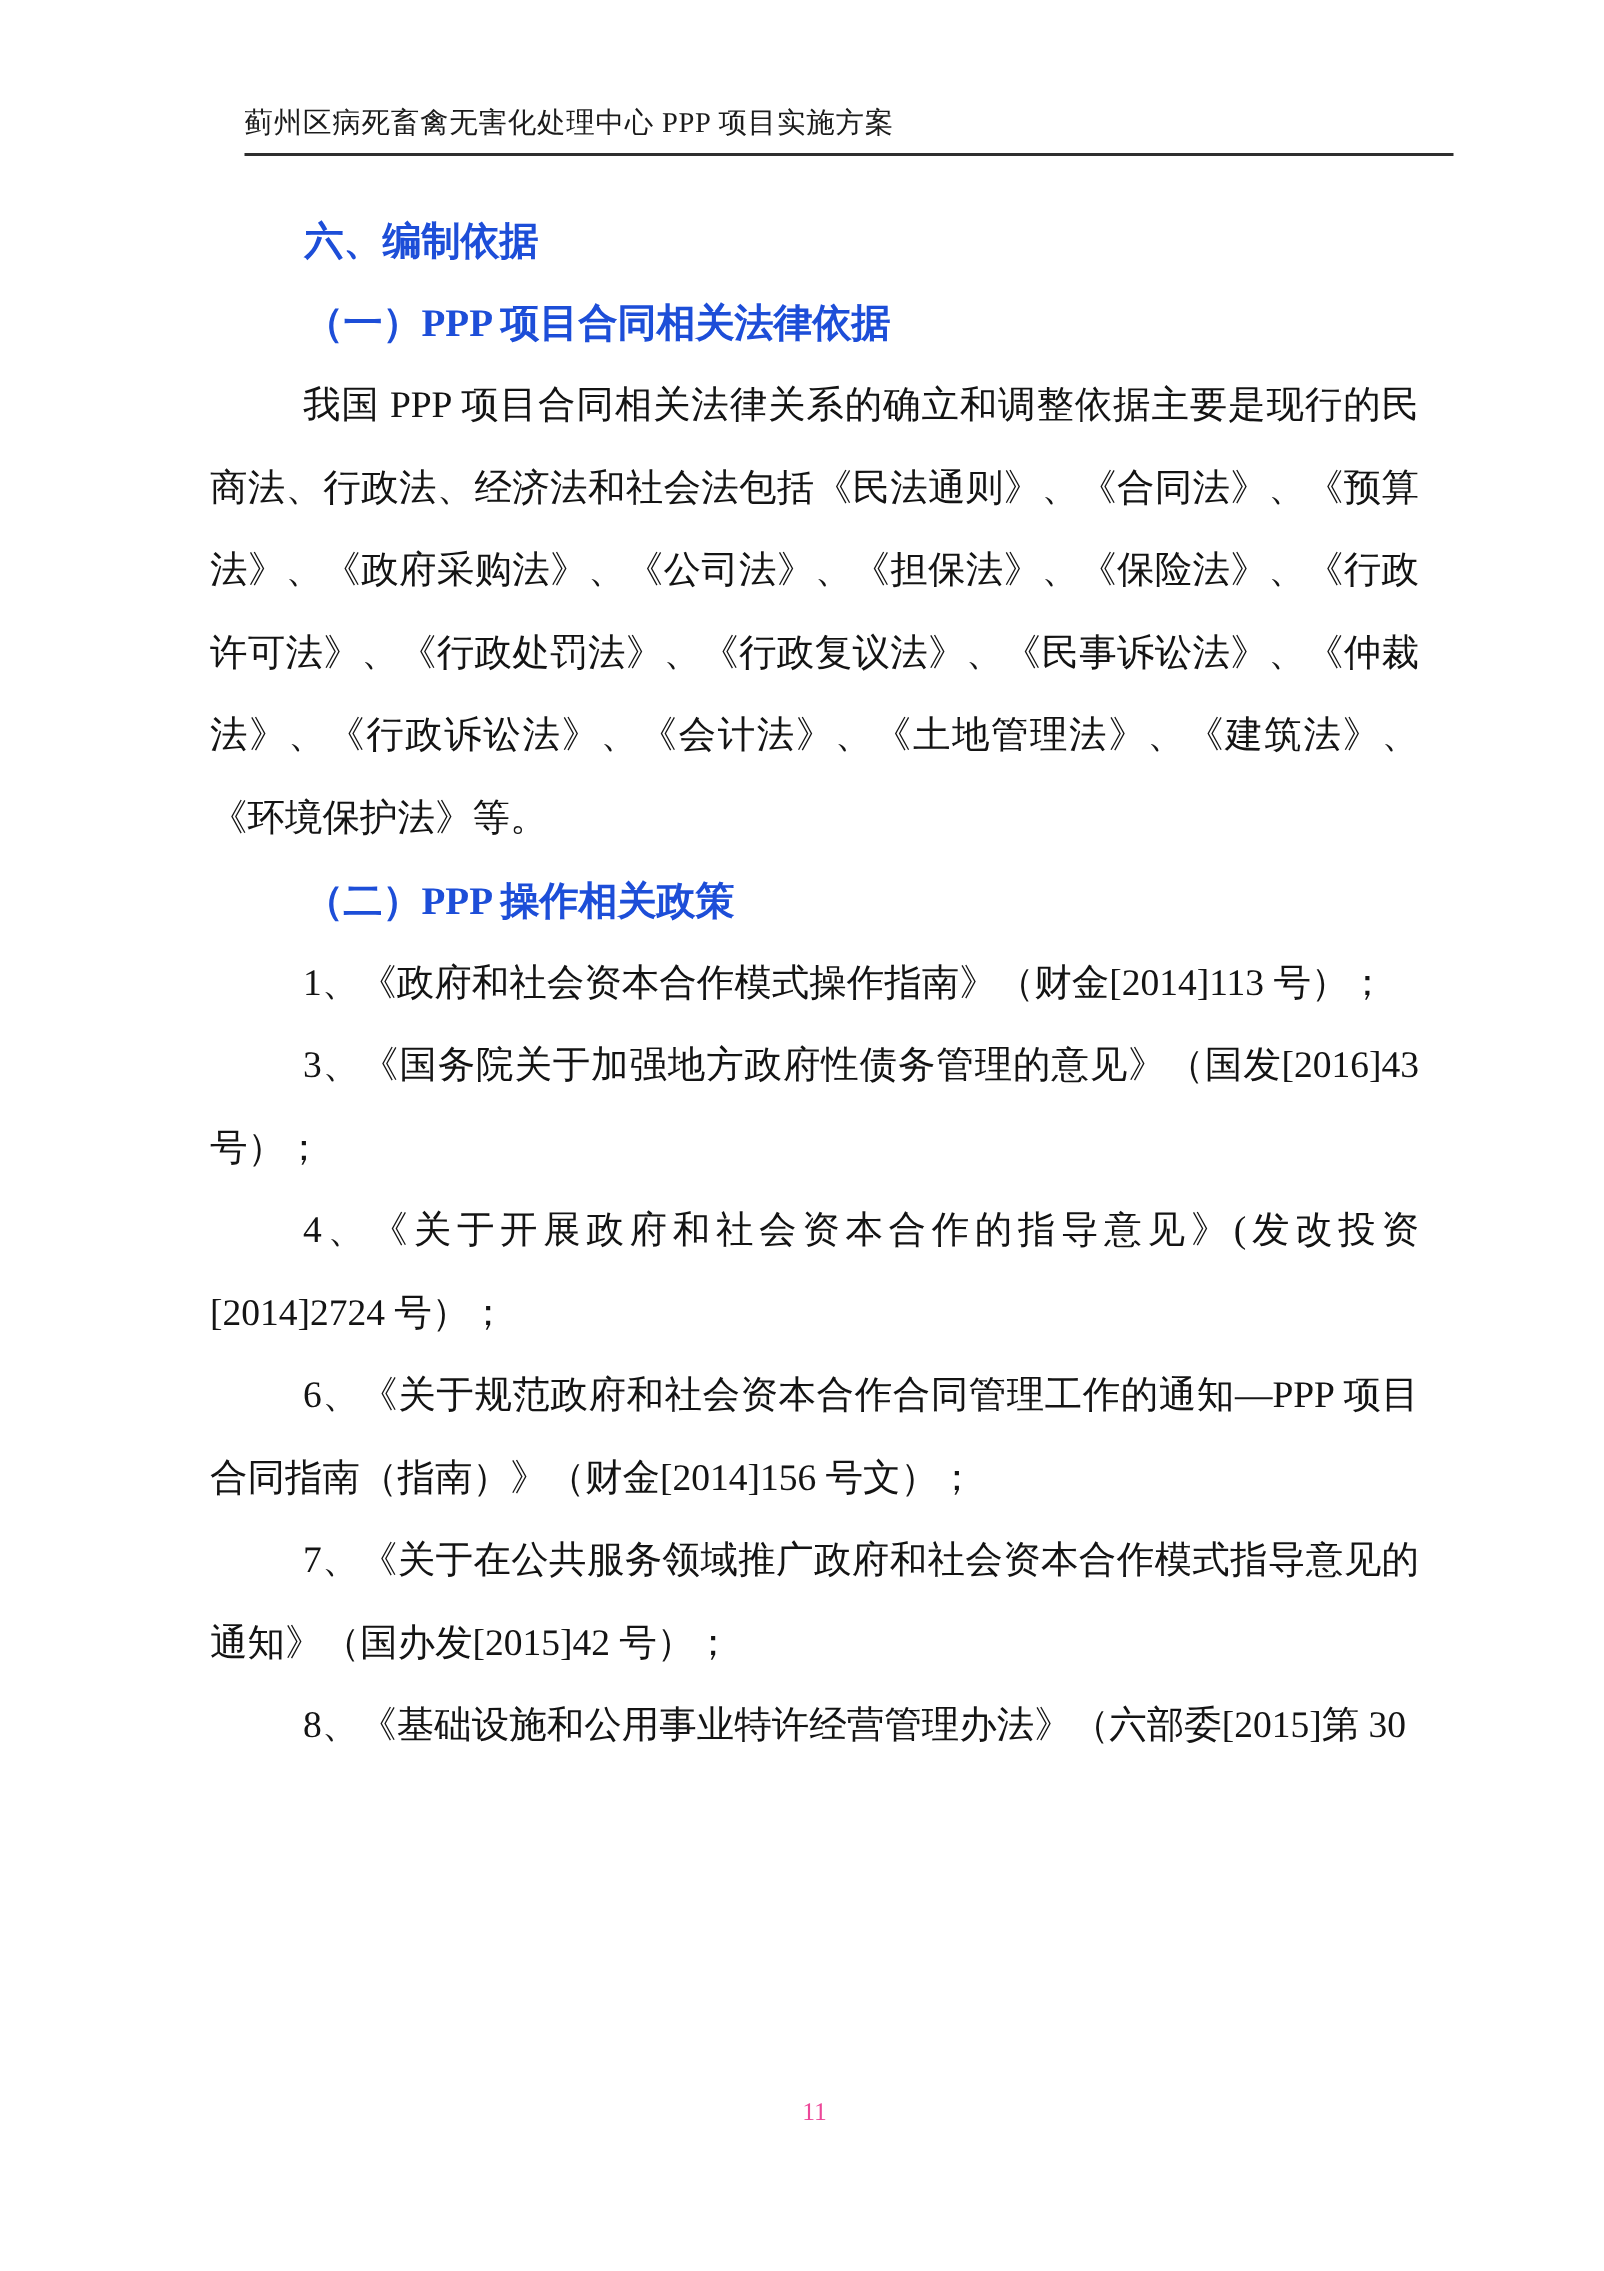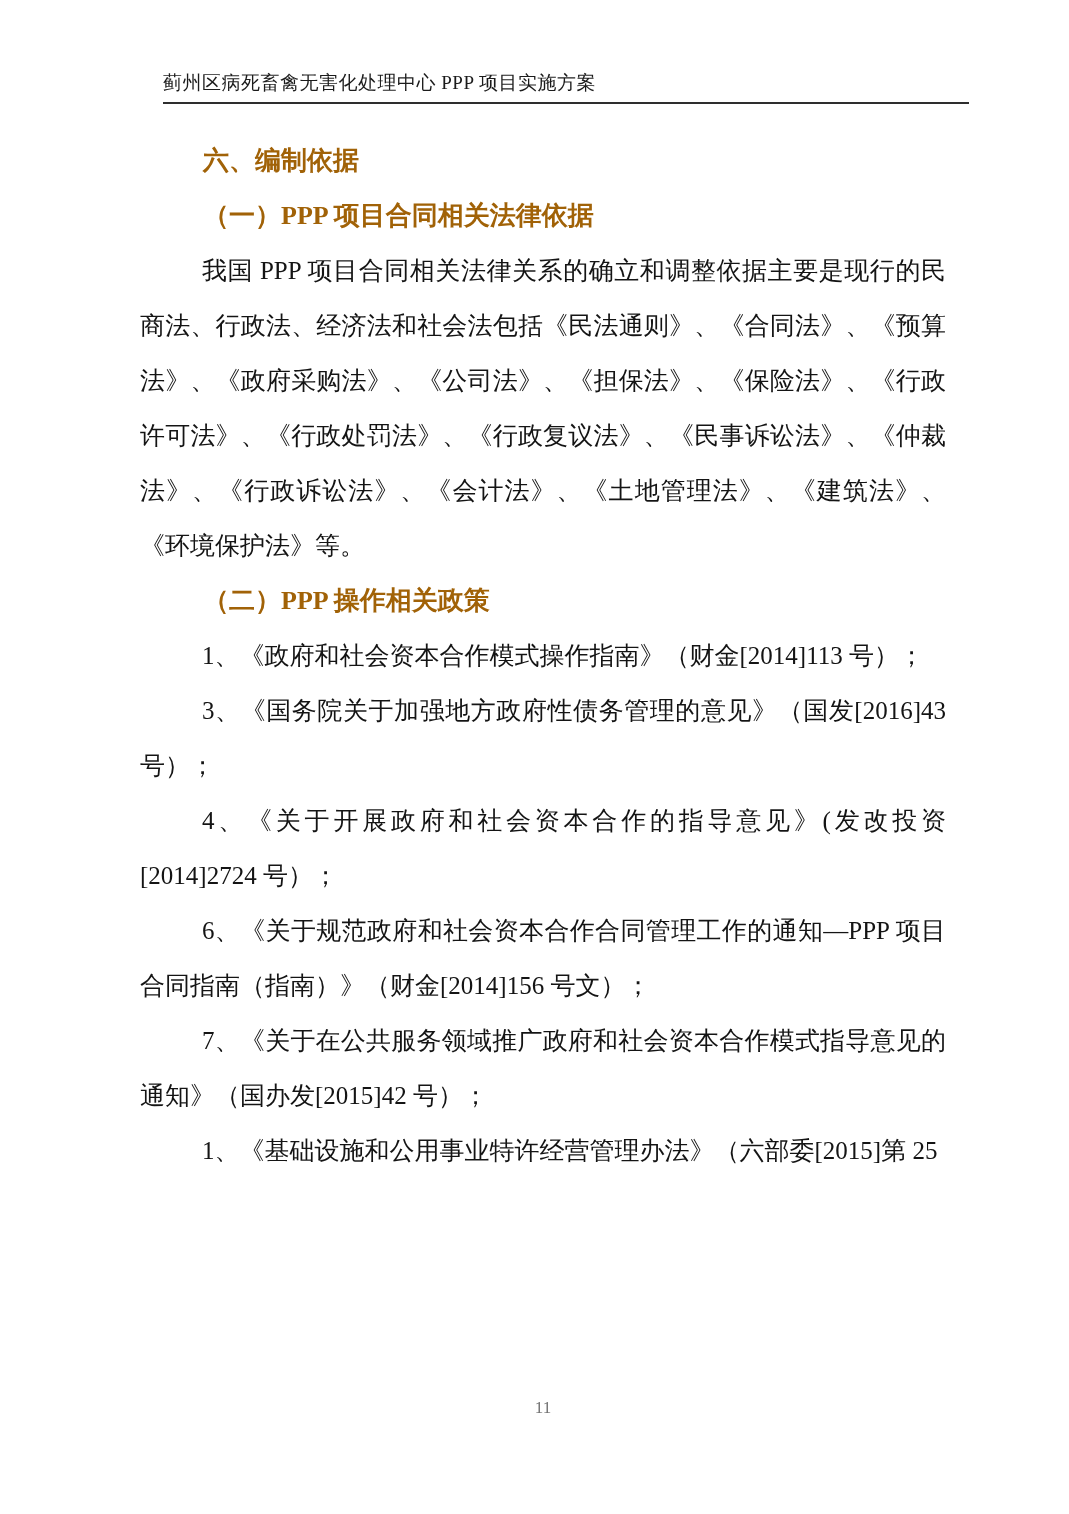--- a/index.html
+++ b/index.html
@@ -42,37 +42,37 @@
     color: #141414;
   }
   .content h1,
   .content h2 {
     margin: 0;
     font-size: 26px;
     font-weight: 700;
     line-height: 55px;
     text-indent: 63px;
     text-align: left;
-    color: #a16207;
+    color: #1d4ed8;
   }
   .content p {
     margin: 0;
     text-indent: 62px;
     font-family: Liberation Serif, serif;
   }
   
   .footer {
     position: absolute;
     left: 140px;
     top: 1394px;
     width: 806px;
     text-align: center;
     font-size: 17px;
     line-height: 28px;
-    color: #737373;
+    color: #ec4899;
   }
 </style>
 </head>
 <body>
 
 <div class="page">
 
   <div class="header">
     <span>蓟州区病死畜禽无害化处理中心 PPP 项目实施方案</span>
   </div>
@@ -84,20 +84,20 @@
 
     <p>我国 PPP 项目合同相关法律关系的确立和调整依据主要是现行的民商法、行政法、经济法和社会法包括《民法通则》、《合同法》、《预算法》、《政府采购法》、《公司法》、《担保法》、《保险法》、《行政许可法》、《行政处罚法》、《行政复议法》、《民事诉讼法》、《仲裁法》、《行政诉讼法》、《会计法》、《土地管理法》、《建筑法》、《环境保护法》等。</p>
 
     <h2>（二）PPP 操作相关政策</h2>
 
     <p>1、《政府和社会资本合作模式操作指南》（财金[2014]113 号）；</p>
     <p>3、《国务院关于加强地方政府性债务管理的意见》（国发[2016]43 号）；</p>
     <p>4、《关于开展政府和社会资本合作的指导意见》(发改投资[2014]2724 号）；</p>
     <p>6、《关于规范政府和社会资本合作合同管理工作的通知—PPP 项目合同指南（指南）》（财金[2014]156 号文）；</p>
     <p>7、《关于在公共服务领域推广政府和社会资本合作模式指导意见的通知》（国办发[2015]42 号）；</p>
-    <p>1、《基础设施和公用事业特许经营管理办法》（六部委[2015]第 25</p>
+    <p>8、《基础设施和公用事业特许经营管理办法》（六部委[2015]第 30</p>
   </div>
 
   <div class="footer">
     <span>11</span>
   </div>
 
 </div>
 
 </body></html>

